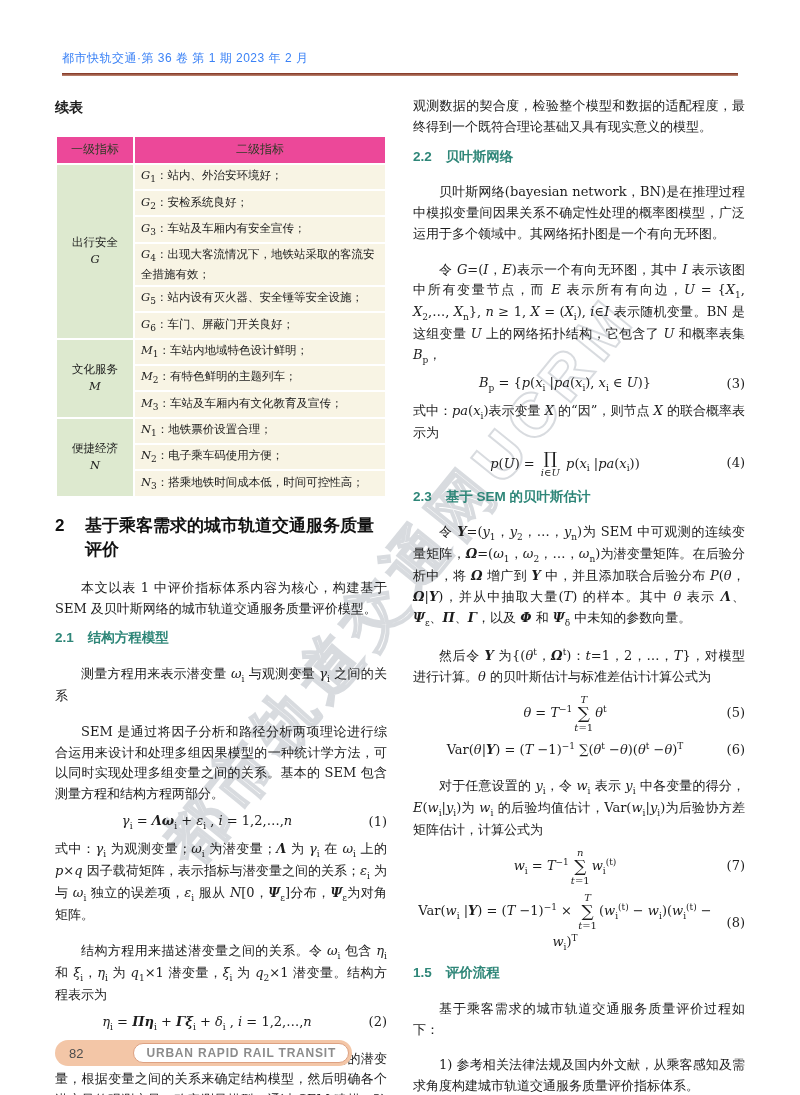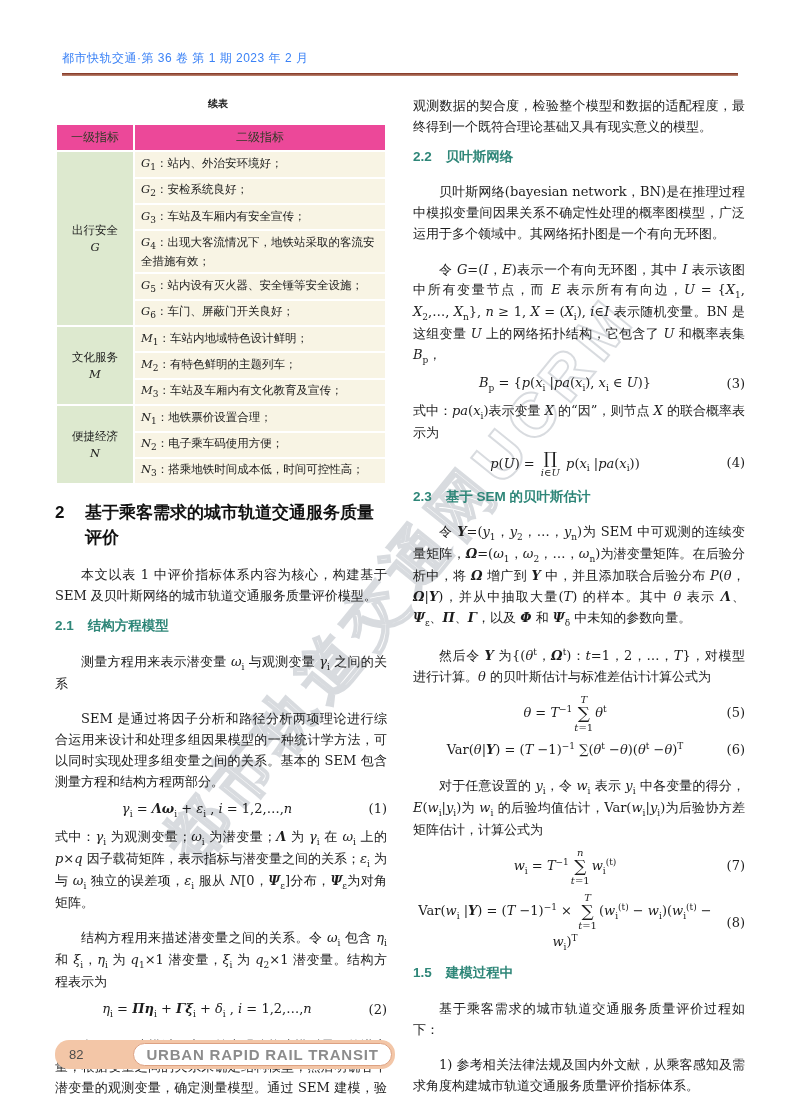--- a/index.html
+++ b/index.html
@@ -11,21 +11,21 @@
   .pg-header{position:absolute;left:62px;top:50px;width:676px;}
   .pg-header .htxt{font-size:12px;color:#3b82f6;letter-spacing:.5px;font-family:"Liberation Sans",sans-serif;}
   .pg-header .hrule{margin-top:6px;height:3px;background:linear-gradient(to bottom,#7e2f1e,#c08a75);}
   
   .cols{position:absolute;left:55px;top:96px;width:690px;display:flex;gap:26px;}
   .col{width:332px;font-size:13px;line-height:1.6;text-align:justify;}
   p{margin:0;}
   .ind{text-indent:2em;margin-top:15px;}
   .noind{text-indent:0;}
   
-  .cont-label{text-align:center;font-size:10px;padding-right:6px;margin-bottom:11px;font-weight:bold;}
+  .cont-label{text-align:left;font-size:14px;padding-right:6px;margin-bottom:17px;font-weight:bold;}
   table.ind-table{border-collapse:separate;border-spacing:2px;width:100%;font-size:11.5px;line-height:1.45;}
   table.ind-table th{background:#ec4899;color:#2f3a26;font-weight:normal;padding:4px 2px;text-align:center;font-size:12px;}
   table.ind-table td.c1{background:#dde9cf;text-align:center;vertical-align:middle;width:72px;padding:2px;}
   table.ind-table td.c2{background:#f8f4e4;padding:2.5px 6px;text-align:left;}
   
   .h2{display:flex;font-family:"Liberation Sans",sans-serif;font-weight:bold;font-size:17px;line-height:1.45;color:#111;margin:16px 0 10px 0;text-align:left;}
   .h2 .h2num{width:30px;flex:none;}
   .h2 .h2txt{flex:1;}
   .h3{font-family:"Liberation Sans",sans-serif;font-weight:bold;font-size:13.5px;color:#2e8678;margin:8px 0 6px 0;text-align:left;}
   .h3 .h3num{margin-right:14px;}
@@ -43,21 +43,21 @@
     position:absolute;left:50%;top:53%;transform:translate(-50%,-50%) rotate(-51deg);
     font-size:62px;font-weight:bold;letter-spacing:8px;white-space:nowrap;
     color:rgba(255,255,255,0);-webkit-text-stroke:2px rgba(125,136,150,.30);
     pointer-events:none;font-family:"Liberation Sans",sans-serif;
   }
   
   .footer{position:absolute;left:55px;top:1040px;}
   .pg-wrap{display:inline-flex;align-items:center;background:#f3c6a7;border-radius:14px;padding:3px 3px 3px 14px;gap:40px;}
   .pg-num{font-family:"Liberation Sans",sans-serif;font-size:13px;color:#4d4d4d;margin-right:10px;}
   .pg-pill{background:#fff;border:1px solid #dda182;border-radius:12px;padding:2px 12px;
-    font-family:"Liberation Sans",sans-serif;font-size:15px;font-weight:bold;color:#8c8c8c;letter-spacing:.8px;}
+    font-family:"Liberation Sans",sans-serif;font-size:12px;font-weight:bold;color:#8c8c8c;letter-spacing:.8px;}
 </style>
 </head>
 <body>
 
 <div class="page">
 
   <div class="pg-header">
     <div class="htxt">都市快轨交通·第 36 卷 第 1 期 2023 年 2 月</div>
     <div class="hrule"></div>
   </div>
@@ -209,21 +209,21 @@
       <div class="eq">
         <span class="ebody">Var(<i>w</i><sub>i</sub> |<b><i>Y</i></b>) = (<i>T</i> −1)<sup>−1</sup> × <span class="stk">
               <span class="top"><i>T</i></span>
               <span class="mid">∑</span>
               <span class="bot"><i>t</i>=1</span>
             </span>(<i>w</i><sub>i</sub><sup>(t)</sup> − <i>w</i><sub>i</sub>)(<i>w</i><sub>i</sub><sup>(t)</sup> − <i>w</i><sub>i</sub>)<sup>T</sup></span>
         <span class="enum">(8)</span>
       </div>
 
       <div class="h3">
-        <span class="h3num">1.5</span><span>建模过程中</span>
+        <span class="h3num">1.5</span><span>评价流程</span>
       </div>
 
       <p class="ind">基于乘客需求的城市轨道交通服务质量评价过程如下：</p>
       <p class="ind">1) 参考相关法律法规及国内外文献，从乘客感知及需求角度构建城市轨道交通服务质量评价指标体系。</p>
       <p class="ind">2) 基于 SEM 方法构建城市轨道交通服务质量评</p>
     </div>
   </div>
 
   <div class="footer">
     <div class="pg-wrap">

